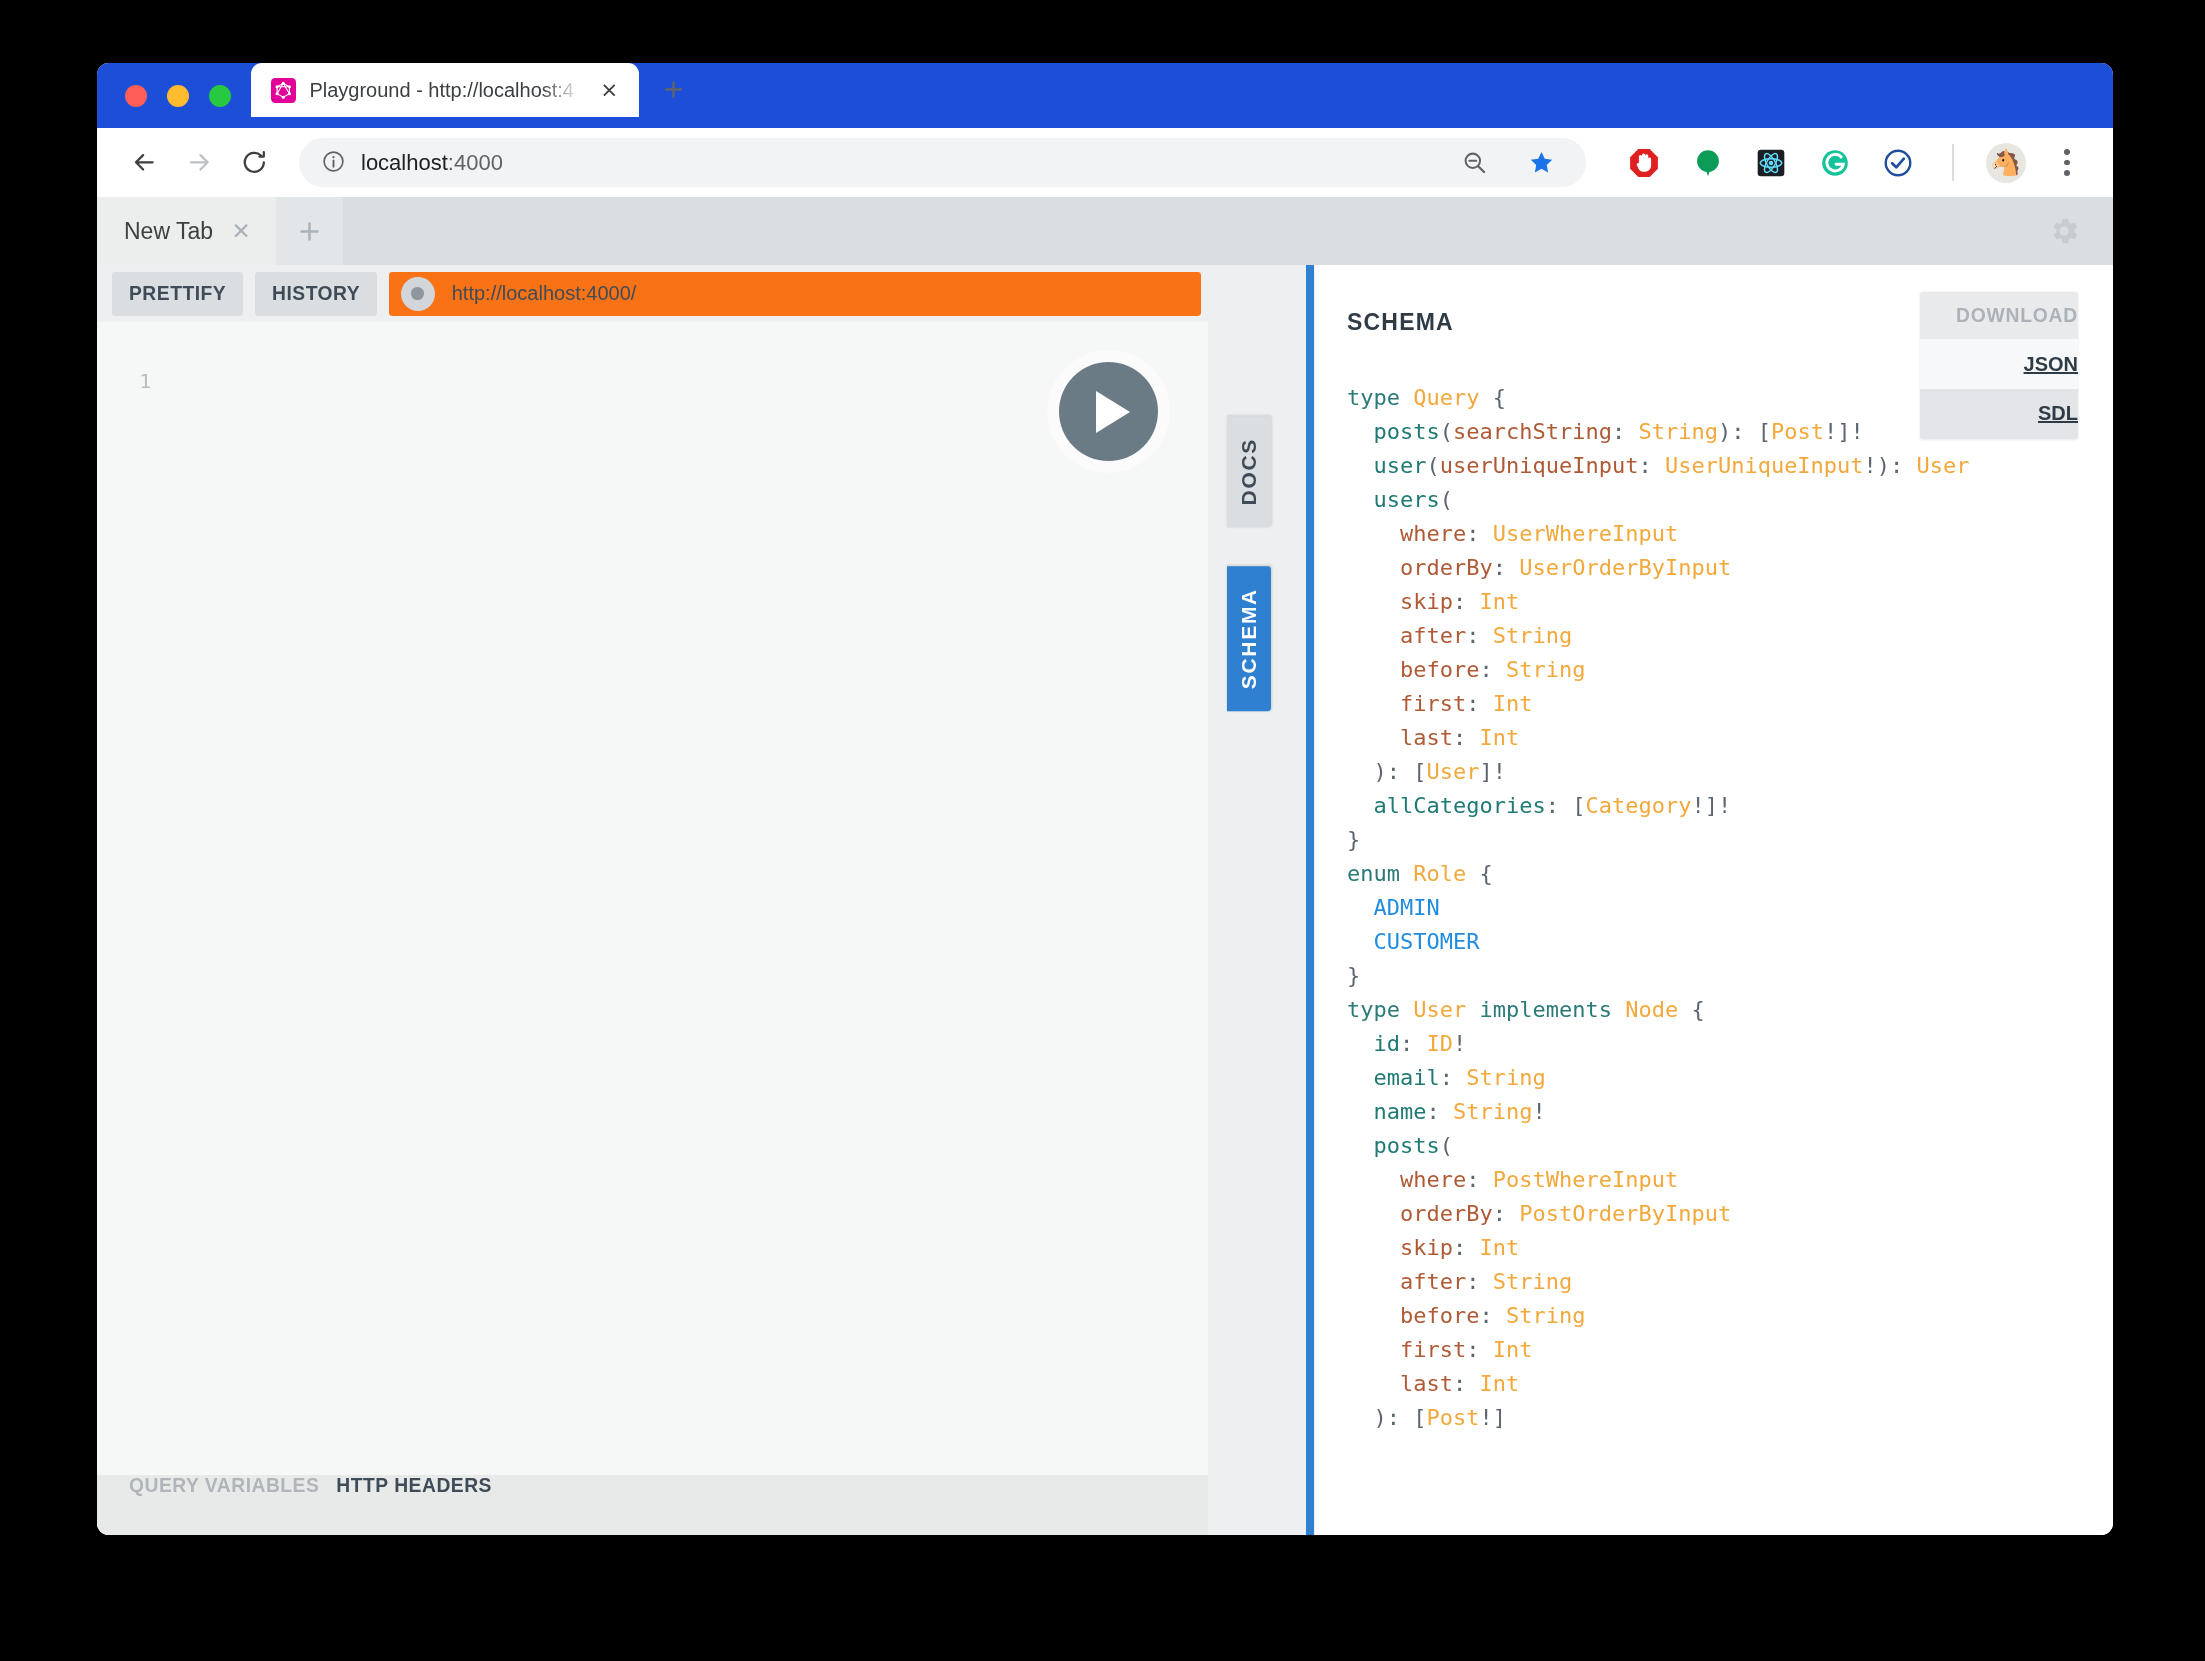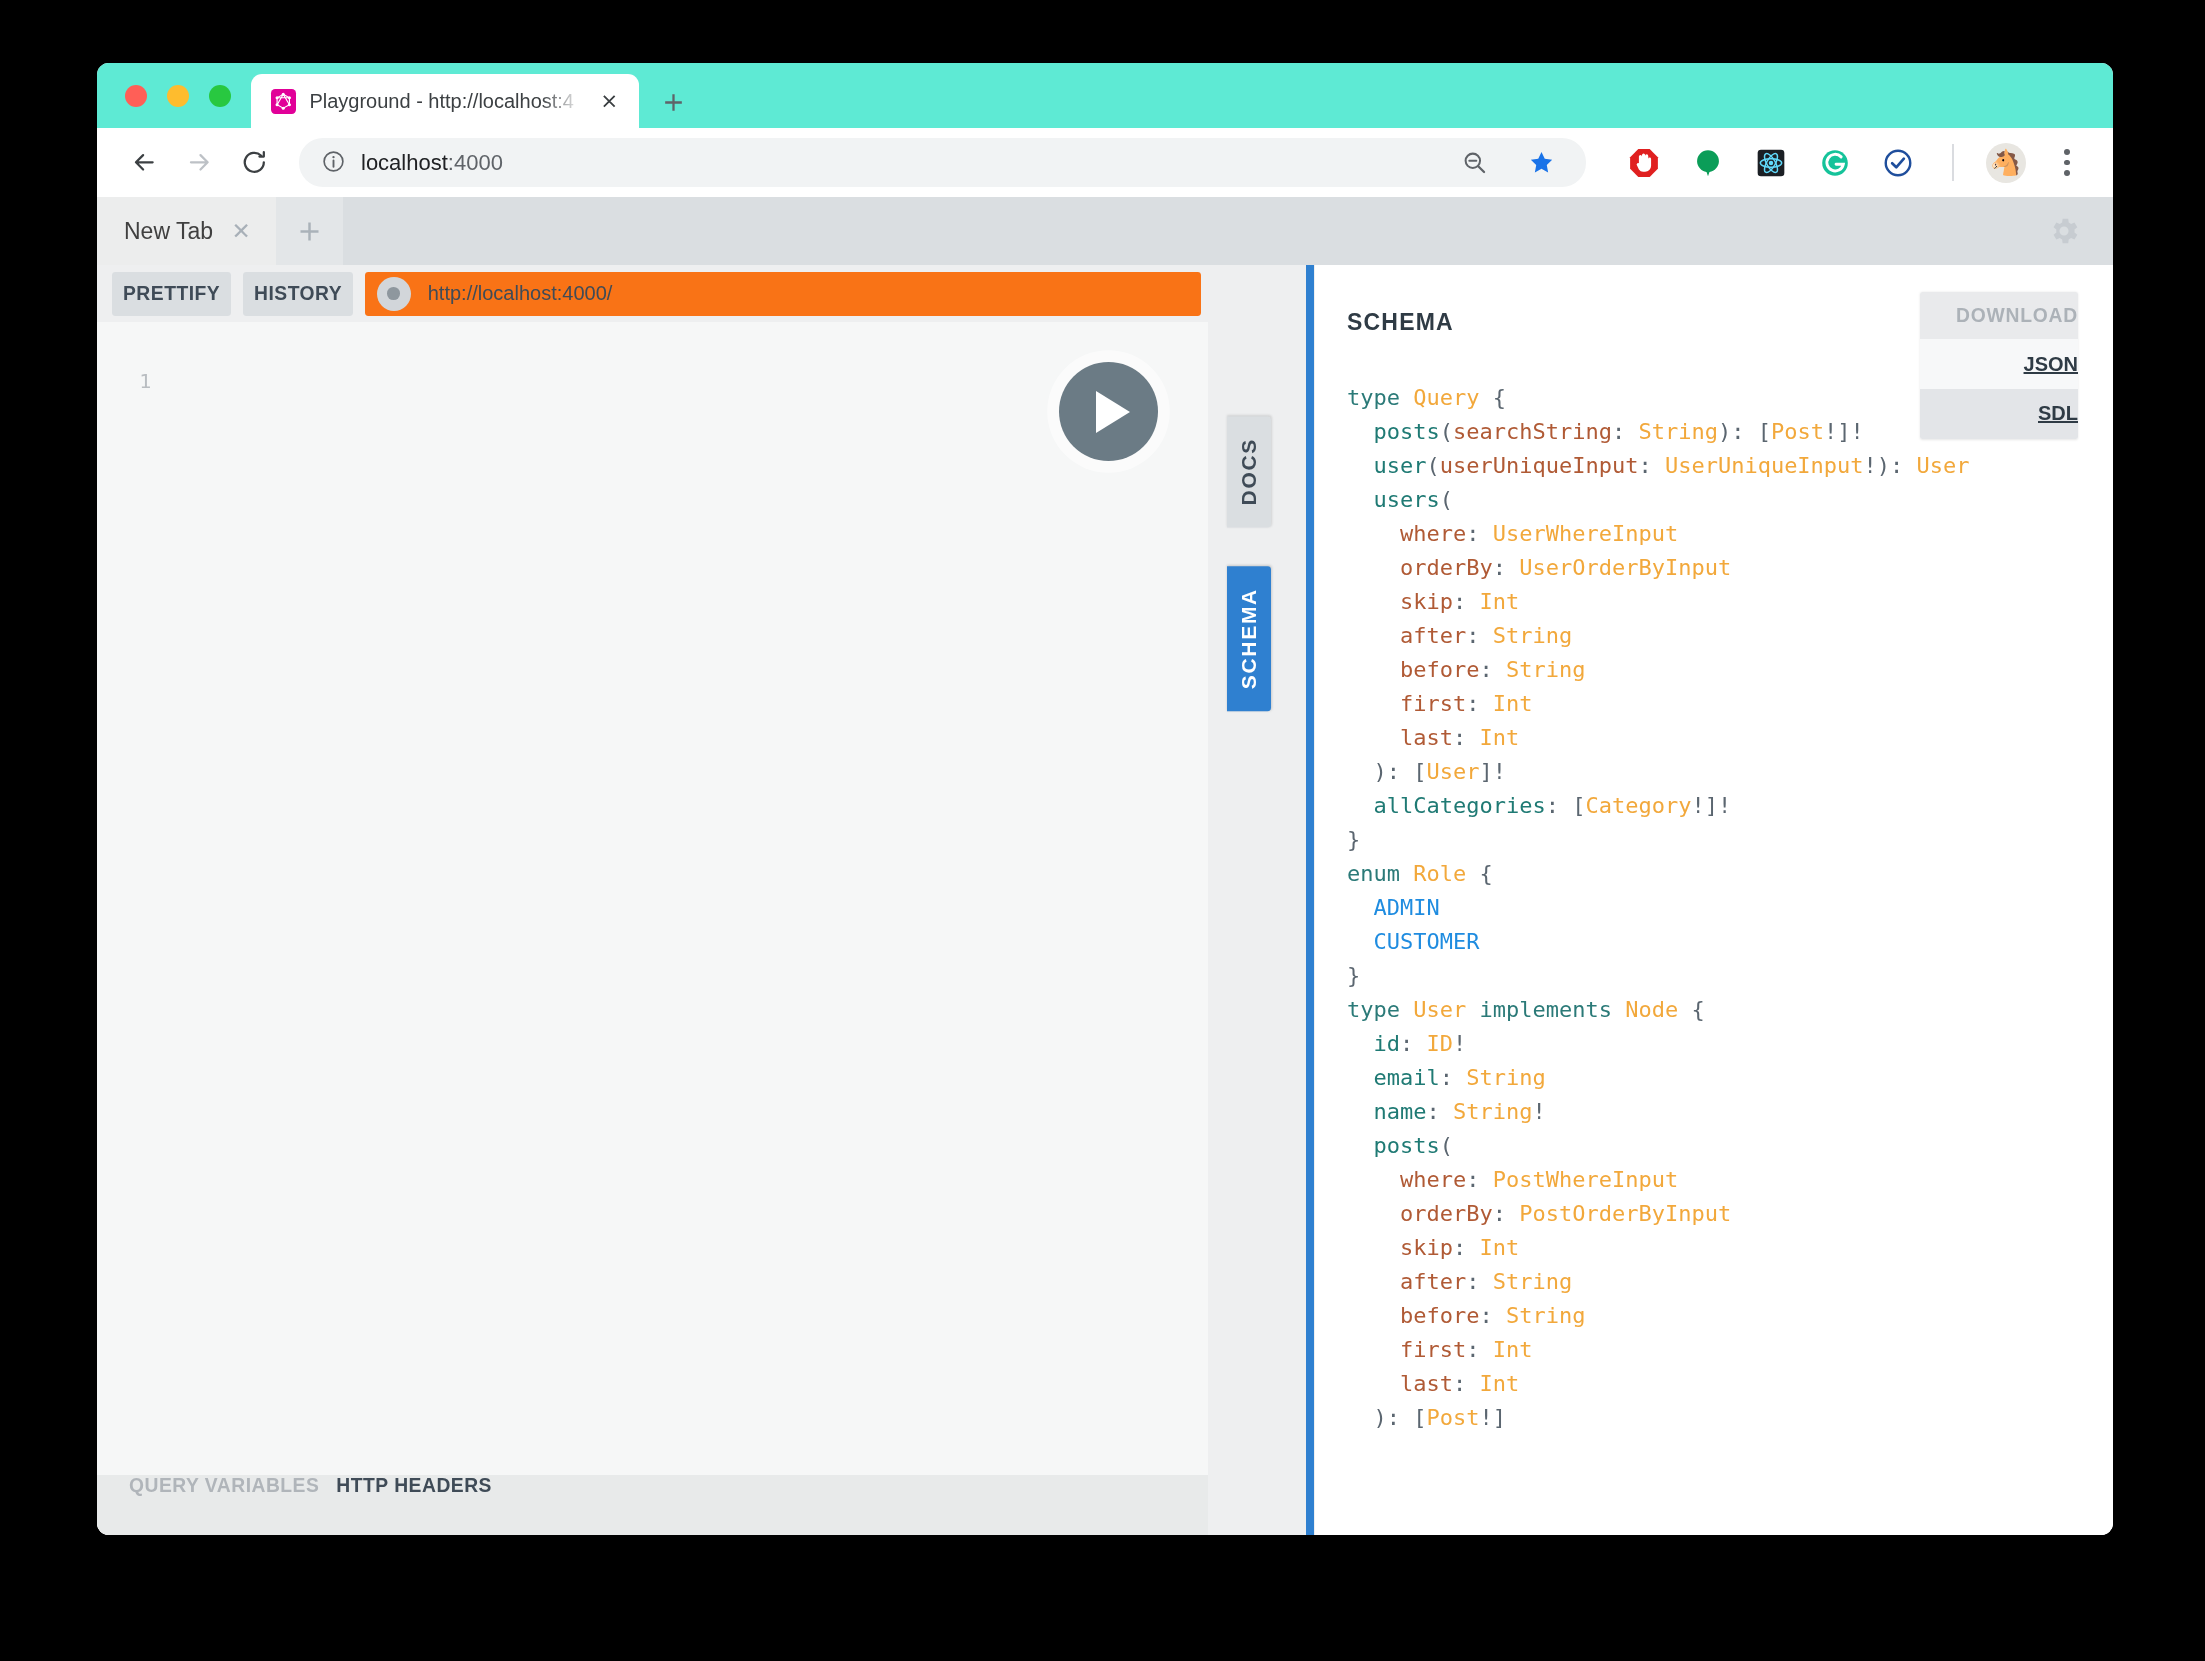--- a/index.html
+++ b/index.html
@@ -18,24 +18,24 @@
     background: #ffffff;
     border-radius: 11.8px;
     overflow: hidden;
     display: flex;
     flex-direction: column;
   }
 
   
   .tabstrip {
     height: 65px;
-    background: #5eead4;
+    background: #1d4ed8;
     position: relative;
     display: flex;
-    align-items: flex-end;
+    align-items: flex-start;
     flex: 0 0 auto;
   }
   .traffic-lights {
     display: flex; align-items: center; gap: 20px;
     padding: 0 20px 0 28px;
     height: 100%;
   }
   .tl { width: 22px; height: 22px; border-radius: 50%; }
   .tl-red { background: #ff5f57; }
   .tl-yellow { background: #febc2e; }
@@ -180,21 +180,21 @@
     gap: 11.8px;
     padding: 8.4px 6.7px 8.4px 15px;
     background: #eeeff0;
     flex: 0 0 auto;
   }
   .pill-btn {
     background: #dadee1;
     border-radius: 3.4px;
     height: 44px;
     display: flex; align-items: center;
-    padding: 0 11px;
+    padding: 0 17px;
     font-size: 19.3px;
     font-weight: bold;
     letter-spacing: 0.5px;
     color: #3f4b57;
   }
   .endpoint-bar {
     flex: 1 1 auto;
     background: #f97316;
     border-radius: 3.4px;
     height: 44px;

